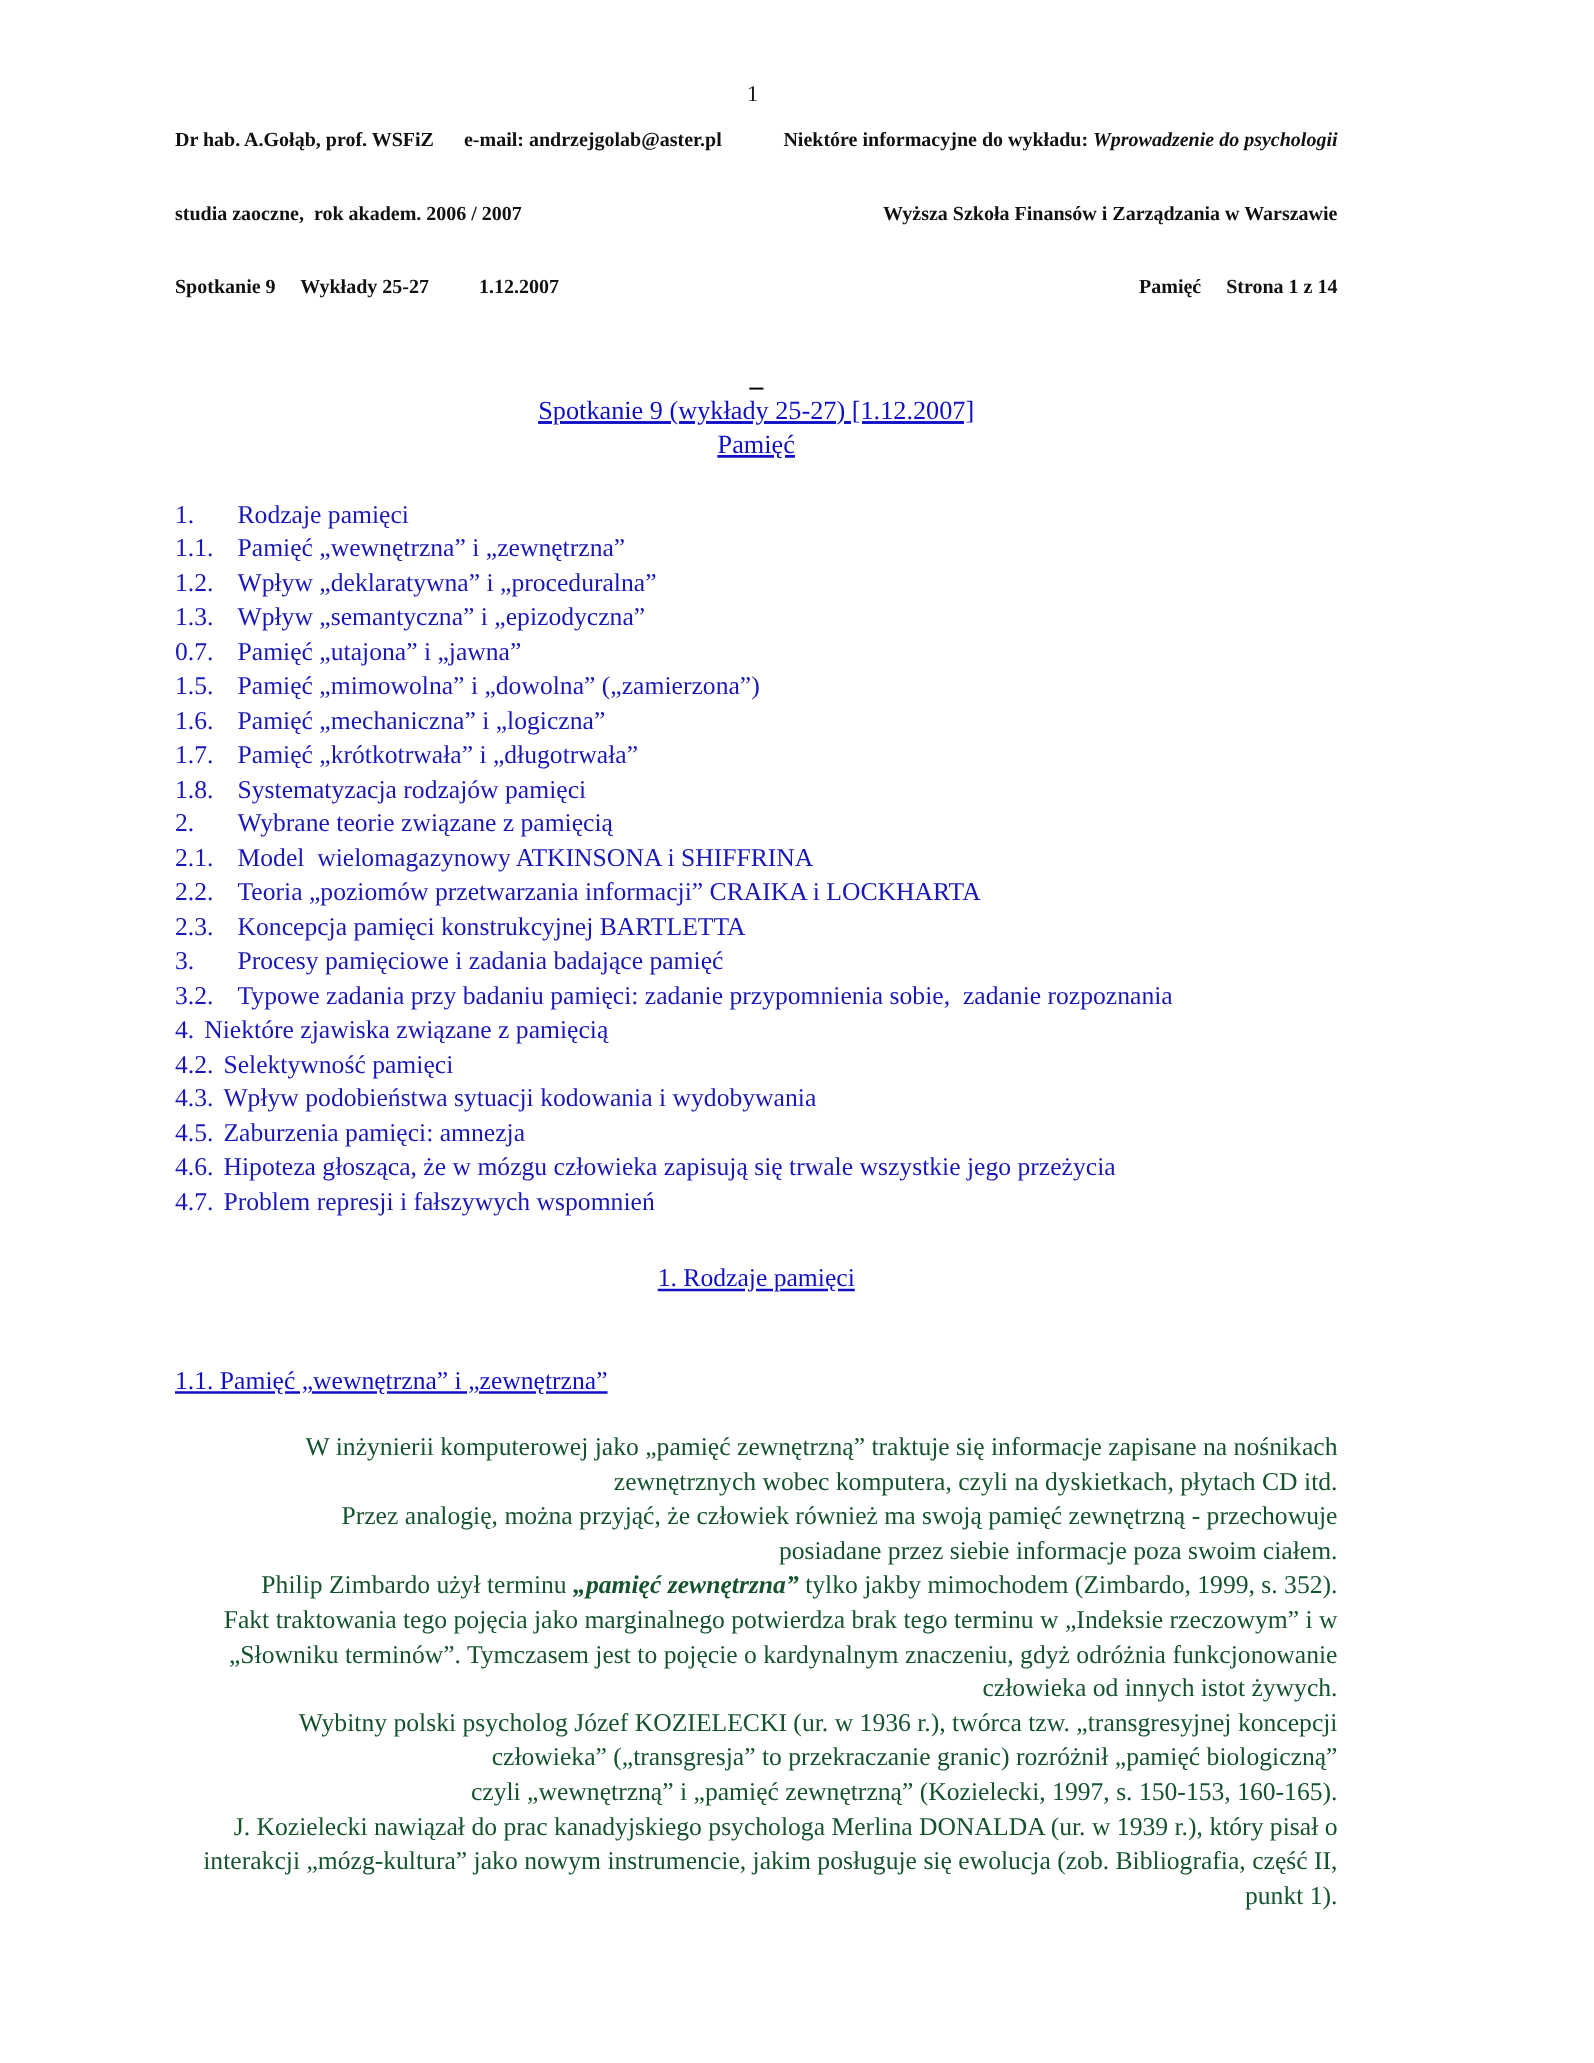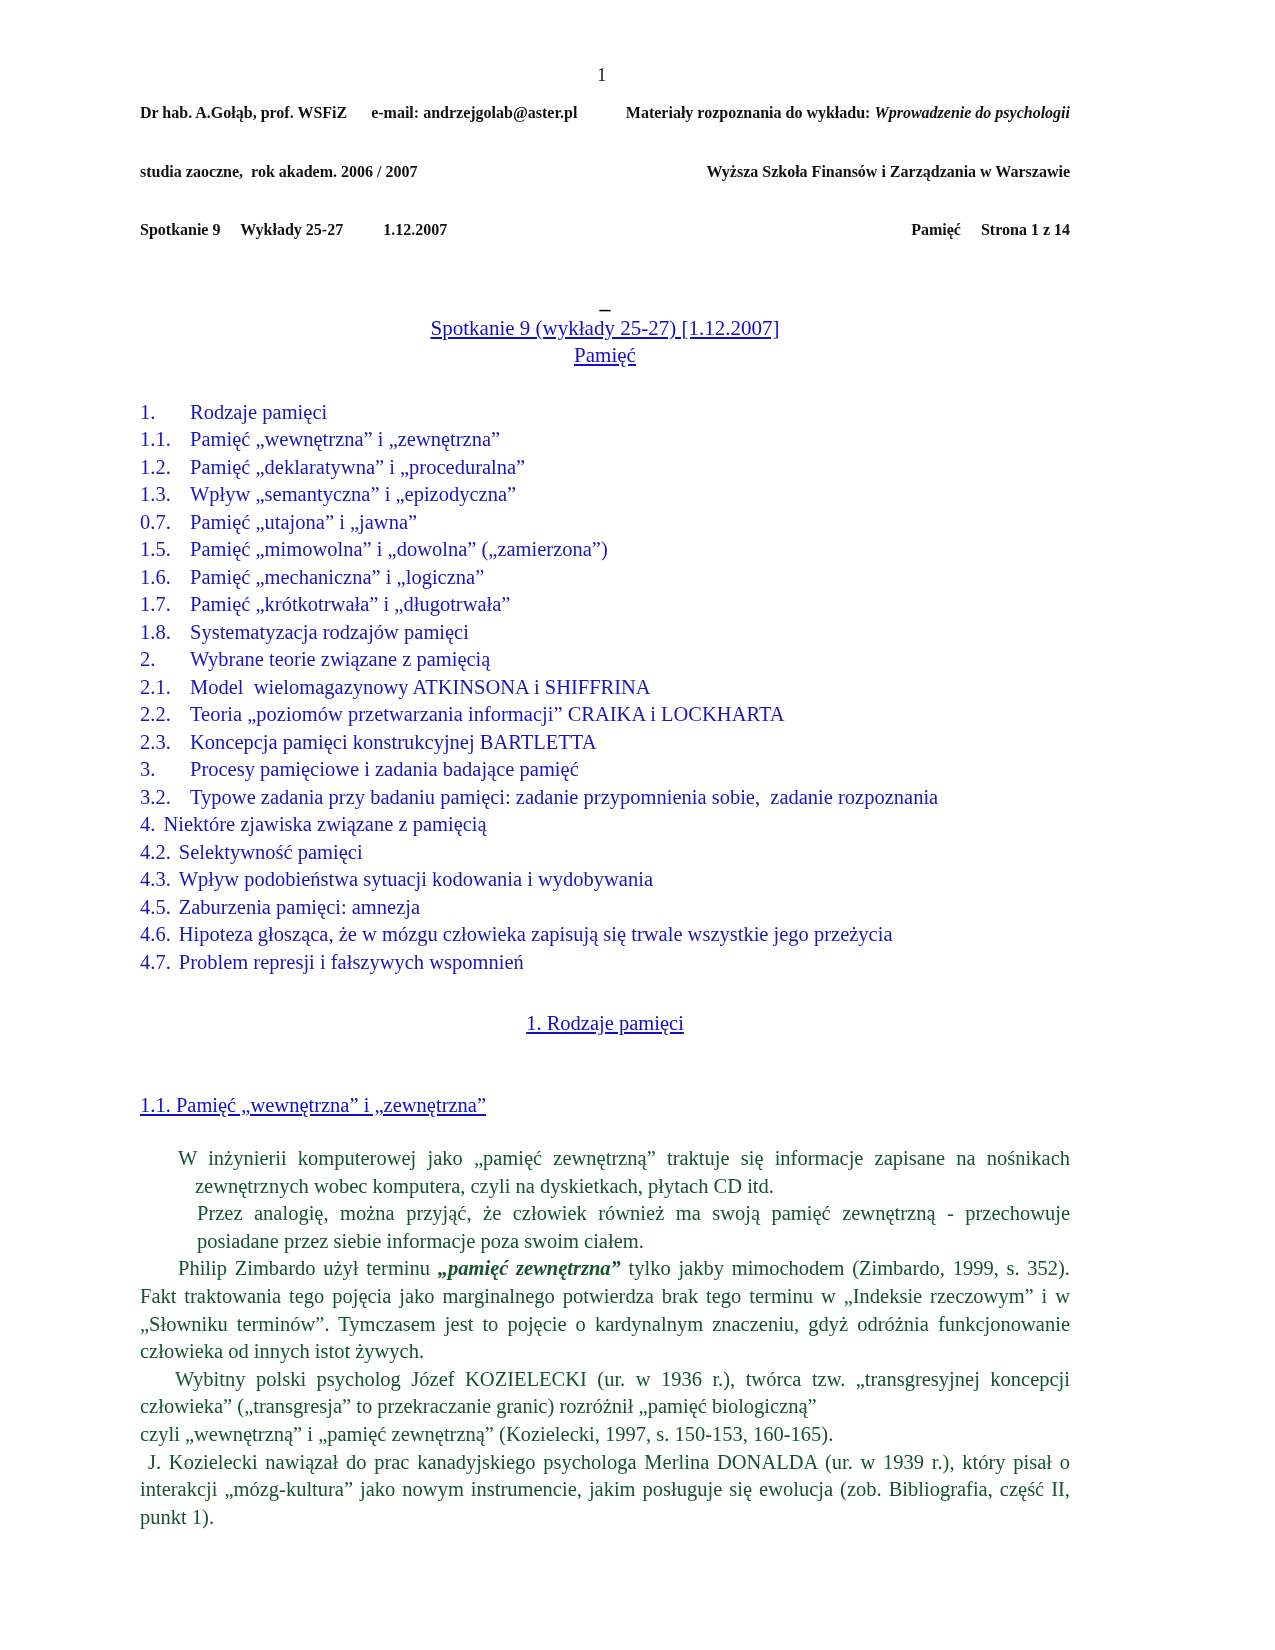--- a/index.html
+++ b/index.html
@@ -80,21 +80,21 @@
     color: #100fc6;
   }
   
   .body-text {
     margin-top: 26px;
     font-size: 20.5px;
     line-height: 27.6px;
     text-align: justify;
     color: #14532d;
   }
-  .body-text p { margin: 0; }
+  .body-text p { margin: 0; text-align: right; }
   .p1 { margin-left: 55px !important; text-indent: -17px; }
   .p2 { margin-left: 57px !important; }
   .p3 { text-indent: 38px; }
   .p4 { text-indent: 35px; }
   .p4b { text-align: left; }
   .p5 { text-indent: 8px; }
   .em-term { font-weight: bold; font-style: italic; }
 </style>
 </head>
 <body>
@@ -103,34 +103,34 @@
   <div class="content">
 
     <div class="header">
       <div class="header-left">
         <div>Dr hab. A.Gołąb, prof. WSFiZ      e-mail: andrzejgolab@aster.pl</div>
         <div>studia zaoczne,  rok akadem. 2006 / 2007</div>
         <div>Spotkanie 9     Wykłady 25-27          1.12.2007</div>
       </div>
       <div class="header-center">1</div>
       <div class="header-right">
-        <div><span>Materiały rozpoznania do wykładu: </span><span class="italic">Wprowadzenie do psychologii</span></div>
+        <div><span>Niektóre informacyjne do wykładu: </span><span class="italic">Wprowadzenie do psychologii</span></div>
         <div>Wyższa Szkoła Finansów i Zarządzania w Warszawie</div>
         <div>Pamięć     Strona 1 z 14</div>
       </div>
     </div>
 
     <div class="title-dash">–</div>
     <div class="doc-title"><span>Spotkanie 9 (wykłady 25-27) [1.12.2007]</span></div>
     <div class="doc-subtitle"><span>Pamięć</span></div>
 
     <div class="outline">
       <div class="o-row"><span class="o-num">1.</span><span class="o-text">Rodzaje pamięci</span></div>
       <div class="o-row"><span class="o-num">1.1.</span><span class="o-text">Pamięć „wewnętrzna” i „zewnętrzna”</span></div>
-      <div class="o-row"><span class="o-num">1.2.</span><span class="o-text">Pamięć „deklaratywna” i „proceduralna”</span></div>
+      <div class="o-row"><span class="o-num">1.2.</span><span class="o-text">Wpływ „deklaratywna” i „proceduralna”</span></div>
       <div class="o-row"><span class="o-num">1.3.</span><span class="o-text">Wpływ „semantyczna” i „epizodyczna”</span></div>
       <div class="o-row"><span class="o-num">0.7.</span><span class="o-text">Pamięć „utajona” i „jawna”</span></div>
       <div class="o-row"><span class="o-num">1.5.</span><span class="o-text">Pamięć „mimowolna” i „dowolna” („zamierzona”)</span></div>
       <div class="o-row"><span class="o-num">1.6.</span><span class="o-text">Pamięć „mechaniczna” i „logiczna”</span></div>
       <div class="o-row"><span class="o-num">1.7.</span><span class="o-text">Pamięć „krótkotrwała” i „długotrwała”</span></div>
       <div class="o-row"><span class="o-num">1.8.</span><span class="o-text">Systematyzacja rodzajów pamięci</span></div>
       <div class="o-row"><span class="o-num">2.</span><span class="o-text">Wybrane teorie związane z pamięcią</span></div>
       <div class="o-row"><span class="o-num">2.1.</span><span class="o-text">Model  wielomagazynowy ATKINSONA i SHIFFRINA</span></div>
       <div class="o-row"><span class="o-num">2.2.</span><span class="o-text">Teoria „poziomów przetwarzania informacji” CRAIKA i LOCKHARTA</span></div>
       <div class="o-row"><span class="o-num">2.3.</span><span class="o-text">Koncepcja pamięci konstrukcyjnej BARTLETTA</span></div>

